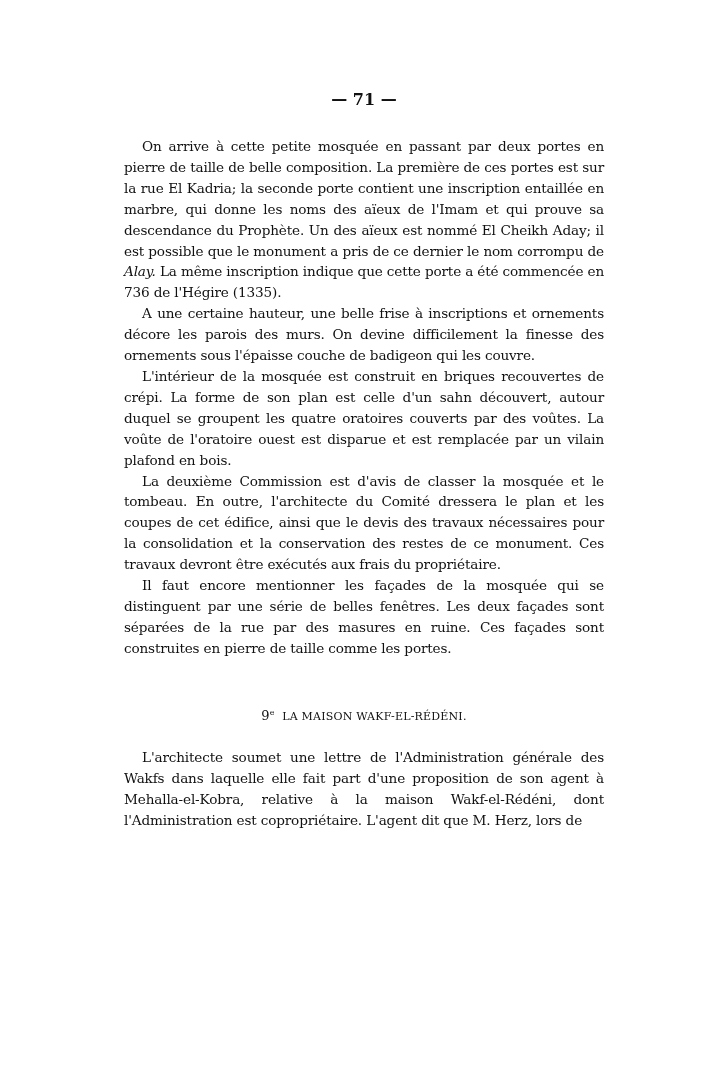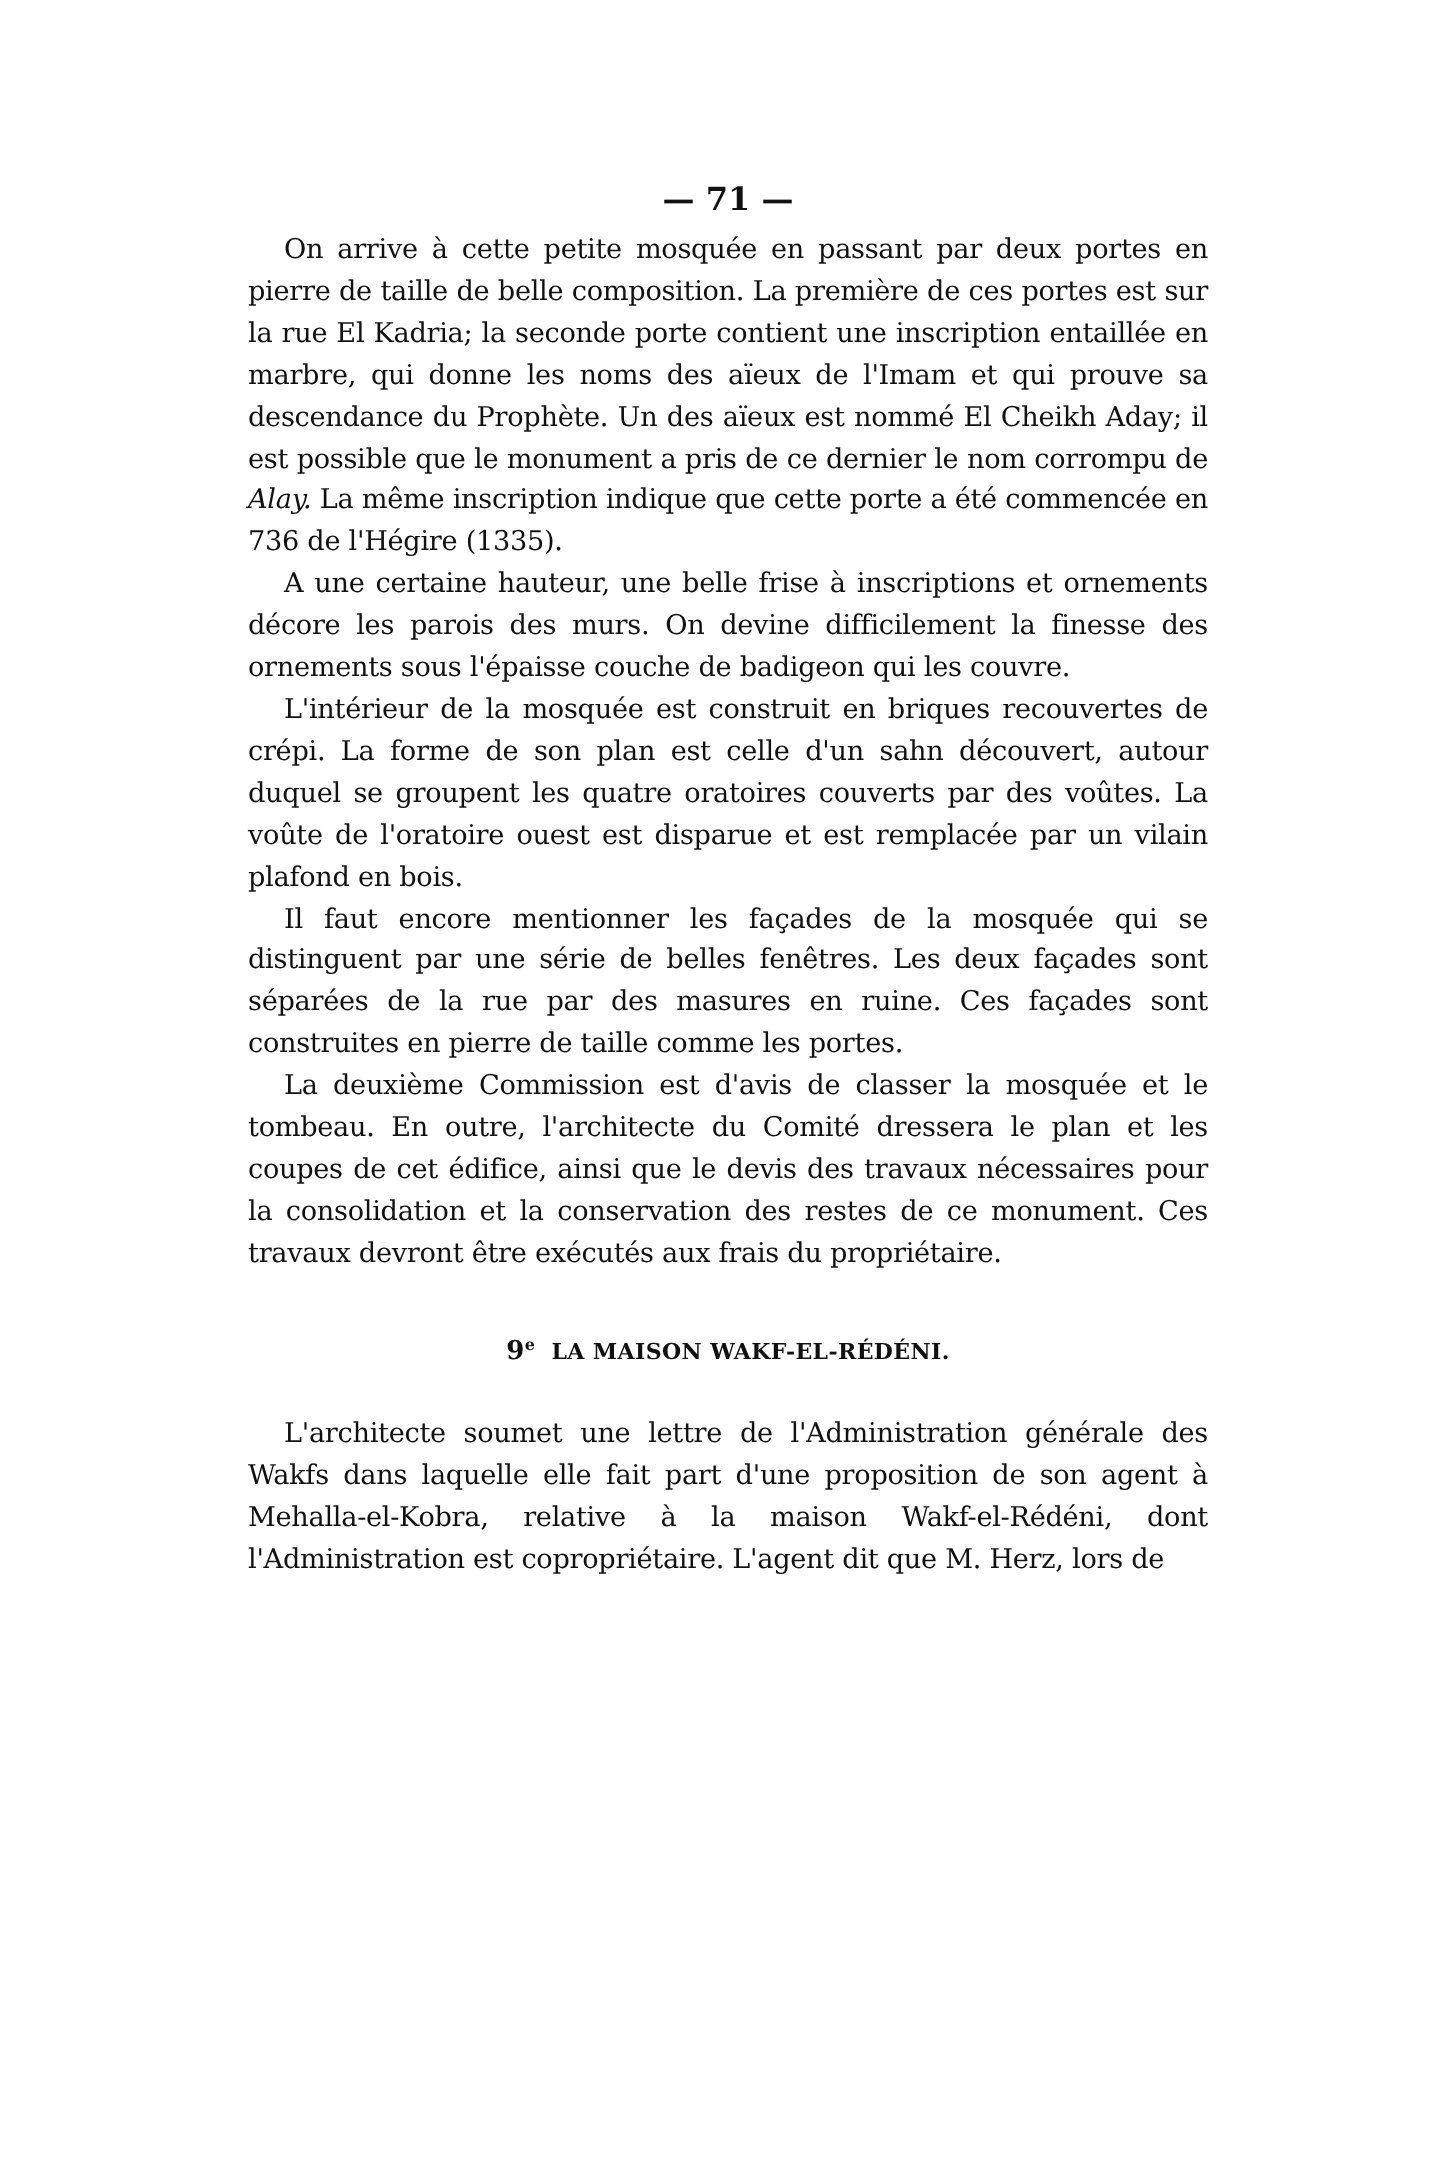--- a/index.html
+++ b/index.html
@@ -9,56 +9,56 @@
     left: 124px;
     top: 88px;
     width: 480px;
     font-family: "DejaVu Serif", "Liberation Serif", serif;
     color: #111111;
   }
   .page-number {
     text-align: center;
     font-size: 16px;
     font-weight: bold;
-    margin: 0 0 3px 0;
+    margin: 0 0 24px 0;
     height: 24px;
     line-height: 24px;
   }
   .para {
     font-size: 13.6px;
     line-height: 20.9px;
     text-align: justify;
     text-indent: 18px;
     margin: 0;
     letter-spacing: -0.15px;
   }
   .para em { }
   .section-heading {
     text-align: center;
     font-size: 11px;
-    font-weight: bold;
-    margin: 24px 0 21px 0;
+    font-weight: normal;
+    margin: 44px 0 21px 0;
     line-height: 20px;
     letter-spacing: 0.2px;
   }
   .section-heading .num { font-size: 13px; }
   .section-heading sup { font-size: 8px; }
 </style>
 </head>
 <body>
 
 <div class="page">
   <div class="page-number">— 71 —</div>
 
   <p class="para"><span>On arrive à cette petite mosquée en passant par deux portes en pierre de taille de belle composition. La première de ces portes est sur la rue El Kadria; la seconde porte contient une inscription entaillée en marbre, qui donne les noms des aïeux de l'Imam et qui prouve sa descendance du Prophète. Un des aïeux est nommé El Cheikh Aday; il est possible que le monument a pris de ce dernier le nom corrompu de </span><em>Alay.</em><span> La même inscription indique que cette porte a été commencée en 736 de l'Hégire (1335).</span></p>
 
   <p class="para">A une certaine hauteur, une belle frise à inscriptions et ornements décore les parois des murs. On devine difficilement la finesse des ornements sous l'épaisse couche de badigeon qui les couvre.</p>
   <p class="para">L'intérieur de la mosquée est construit en briques recouvertes de crépi. La forme de son plan est celle d'un sahn découvert, autour duquel se groupent les quatre oratoires couverts par des voûtes. La voûte de l'oratoire ouest est disparue et est remplacée par un vilain plafond en bois.</p>
+  <p class="para">La deuxième Commission est d'avis de classer la mosquée et le tombeau. En outre, l'architecte du Comité dressera le plan et les coupes de cet édifice, ainsi que le devis des travaux nécessaires pour la consolidation et la conservation des restes de ce monument. Ces travaux devront être exécutés aux frais du propriétaire.</p>
   <p class="para">Il faut encore mentionner les façades de la mosquée qui se distinguent par une série de belles fenêtres. Les deux façades sont séparées de la rue par des masures en ruine. Ces façades sont construites en pierre de taille comme les portes.</p>
-  <p class="para">La deuxième Commission est d'avis de classer la mosquée et le tombeau. En outre, l'architecte du Comité dressera le plan et les coupes de cet édifice, ainsi que le devis des travaux nécessaires pour la consolidation et la conservation des restes de ce monument. Ces travaux devront être exécutés aux frais du propriétaire.</p>
 
   <div class="section-heading">
     <span class="num">9</span><sup>e</sup>&nbsp;
     <span>LA MAISON WAKF-EL-RÉDÉNI.</span>
   </div>
 
   <p class="para">L'architecte soumet une lettre de l'Administration générale des Wakfs dans laquelle elle fait part d'une proposition de son agent à Mehalla-el-Kobra, relative à la maison Wakf-el-Rédéni, dont l'Administration est copropriétaire. L'agent dit que M. Herz, lors de</p>
 </div>
 
 </body></html>

